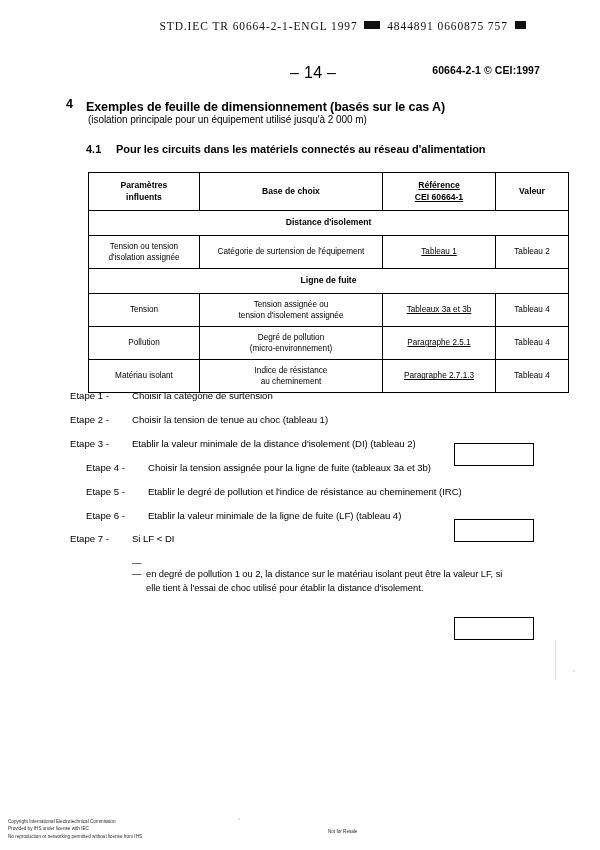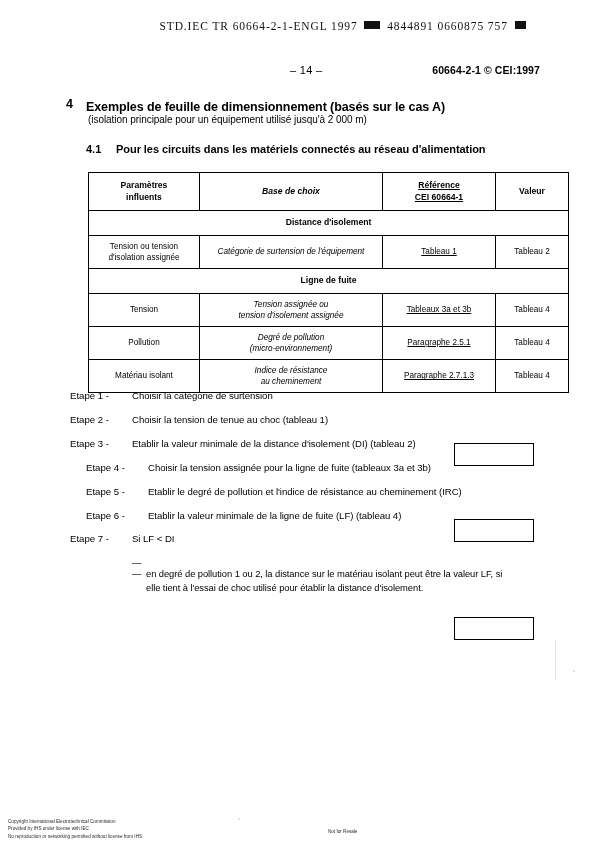--- a/index.html
+++ b/index.html
@@ -54,21 +54,21 @@
     position: absolute;
     top: 64px;
     left: 60px;
     width: 480px;
     height: 14px;
   }
   .folio {
     position: absolute;
     left: 230px;
     top: 0;
-    font-size: 11px;
+    font-size: 16px;
     letter-spacing: 0.3px;
   }
   .std-ref {
     position: absolute;
     right: 0;
     top: 0;
     font-size: 10.5px;
     font-weight: bold;
     letter-spacing: 0.1px;
   }
@@ -145,21 +145,21 @@
     font-weight: bold;
     font-size: 8.6px;
     padding: 7px 3px;
   }
   table.sheet td.band {
     font-weight: bold;
     font-size: 8.6px;
     padding: 6px 3px;
   }
   .c1 { width: 104px; }
-  .c2 { width: 176px; font-style: italic; }
+  .c2 { width: 176px; }
   .c3 { width: 106px; text-decoration: underline; }
   .c4 { width: 66px; }
   .cell-l { line-height: 1.4; }
 
   
   .steps {
     position: absolute;
     left: 70px;
     top: 390px;
     width: 460px;

